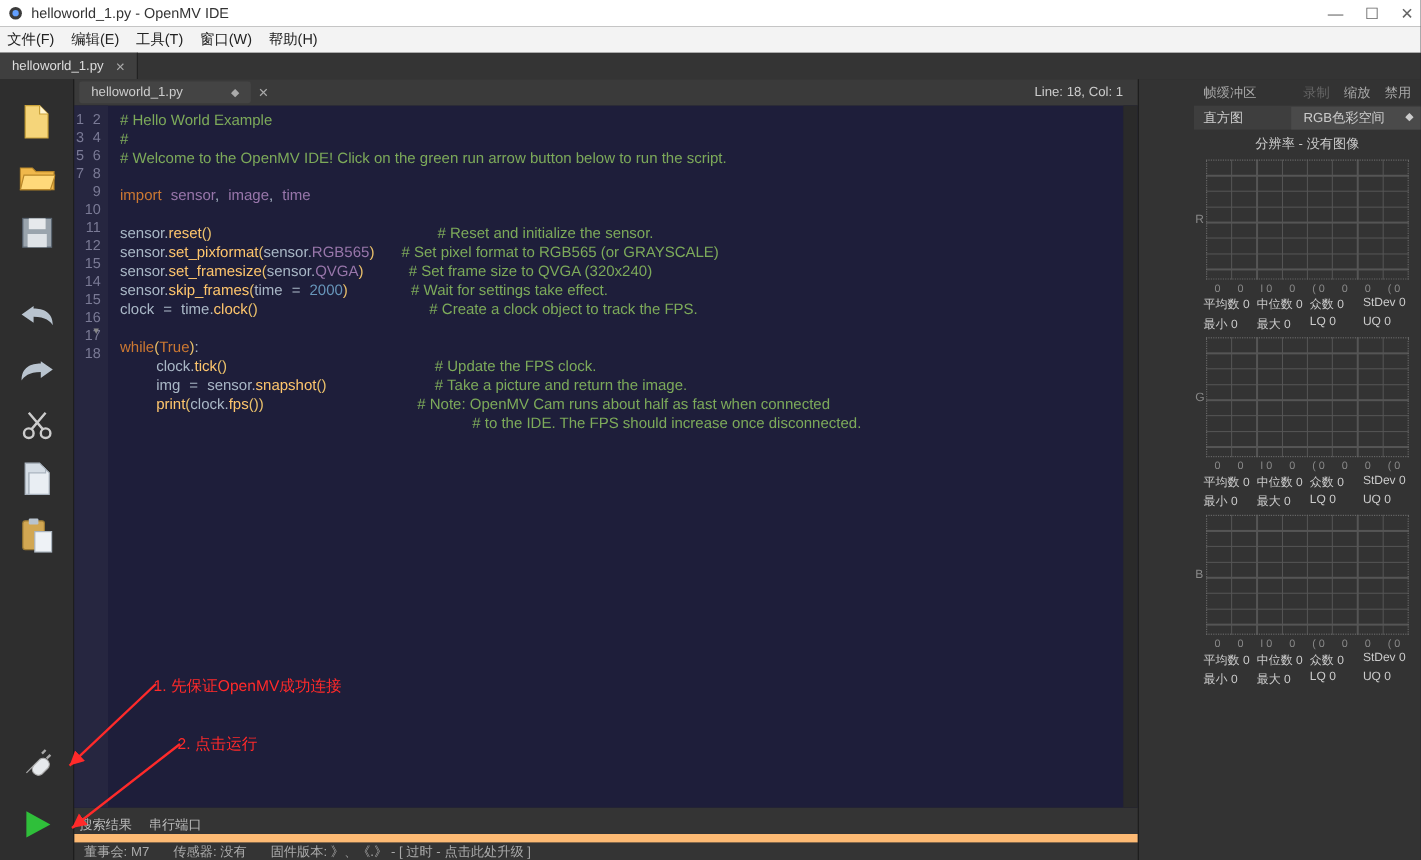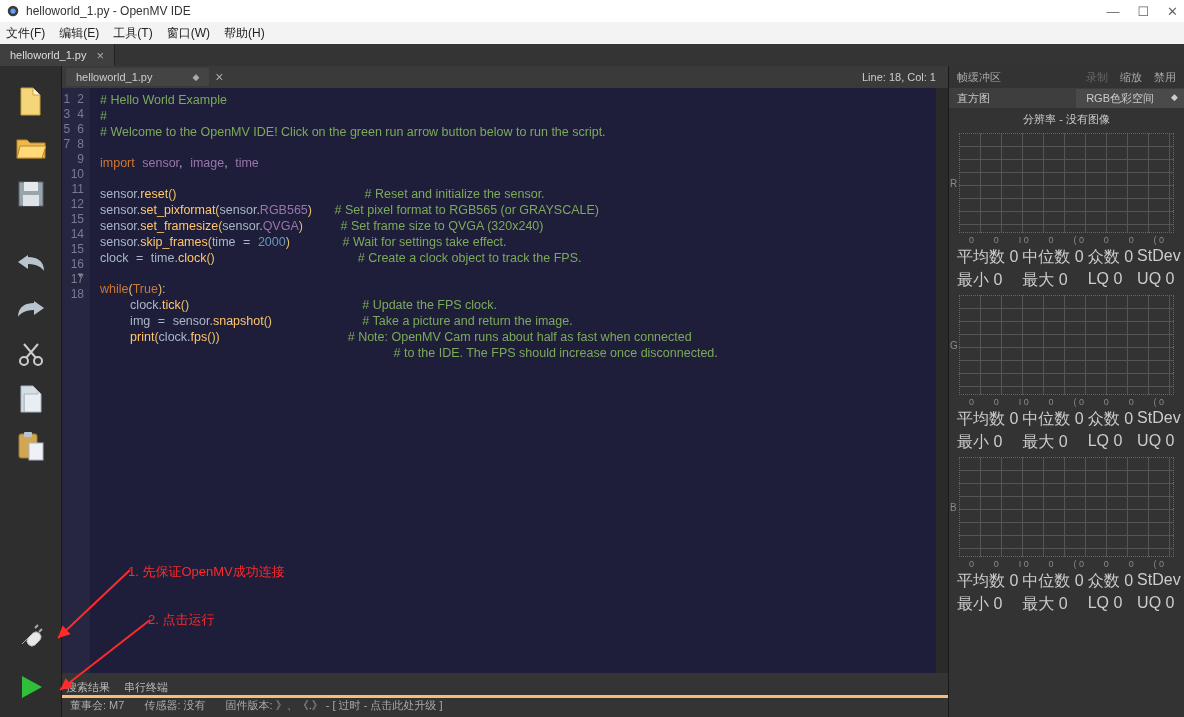--- a/index.html
+++ b/index.html
@@ -45,42 +45,42 @@
 .c-kw { color: #cc7832; text-align: right; }
 .c-id { color: #a9b7c6; }
 .c-fn { color: #ffc66d; }
 .c-op { color: #a9b7c6; }
 .c-paren { color: #e8bf6a; }
 .c-attr { color: #9876aa; }
 .c-num { color: #6897bb; }
 .c-const { color: #cc7832; }
 
 .bottom-tabs { height: 22px; background: #343434; color: #bbb; display: flex; align-items: flex-end; padding: 0 4px; gap: 14px; font-size: 11px; }
-.footer { height: 22px; background: #343434; color: #aaa; display:flex; align-items:flex-start; padding:0 8px; font-size: 11px; gap: 20px; border-top:3px solid #fdba74;}
+.footer { height: 22px; background: #343434; color: #aaa; display:flex; align-items:center; padding:0 8px; font-size: 11px; gap: 20px; border-top:7px solid #fdba74;}
 .footer .right { margin-left:auto; display:flex; gap:16px; }
 
 
-.rightpanel { width: 236px; background: #333; border-left: 1px solid #1a1a1a; display: flex; flex-direction: column; }
+.rightpanel { width: 236px; background: #333; border-left: 1px solid #1a1a1a; display: flex; flex-direction: column; padding-left: 46px; }
 .rp-hdr { height: 22px; display:flex; align-items:center; color:#aaa; font-size:11px; padding:0 8px; gap:12px;}
 .rp-hdr .title { }
 .rp-hdr .sp { margin-left:auto; }
 .rp-noimg { height: 130px; display:flex; align-items:center; justify-content:center; color:#888; font-size:20px; letter-spacing:4px; }
 .rp-histhdr { height:20px; background:#3e3e3e; display:flex; align-items:center; font-size:11px; color:#ccc; }
 .rp-histhdr .l { padding:0 8px; }
 .rp-histhdr .r { margin-left:auto; background:#4a4a4a; padding:2px 30px 2px 10px; position:relative; }
 .rp-histhdr .arr { position:absolute; right:6px; top:3px; font-size:9px; }
 .rp-res { text-align:center; font-size:11px; color:#ccc; padding:4px 0; }
 .histblock { }
 .histgraph { height:100px; margin:2px 10px; border:1px dotted #666; position:relative; background-image:
   repeating-linear-gradient(to right, transparent 0 20px, #555 20px 21px),
   repeating-linear-gradient(to bottom, transparent 0 12px, #555 12px 13px);
 }
 .histaxis { display:flex; justify-content:space-around; font-size:9px; color:#888; padding:0 10px;}
 .histaxis span { }
-.histstats { display:grid; grid-template-columns: repeat(4, 1fr); font-size:16px; color:#ccc; padding:2px 8px; gap:2px 4px;}
+.histstats { display:grid; grid-template-columns: repeat(4, 1fr); font-size:10px; color:#ccc; padding:2px 8px; gap:2px 4px;}
 .histstats span { white-space:nowrap; }
 
 
 .annot { position:absolute; color:#ff2a2a; font-size:13px; font-weight:500; pointer-events:none; }
 .arrow-svg { position:absolute; pointer-events:none; }
 
 .foldmark { position:absolute; left:-12px; color:#888; font-size:9px;}
 </style>
 </head>
 <body>
@@ -245,21 +245,21 @@
               </marker>
             </defs>
   <line x1="100" y1="12" x2="10" y2="82" stroke="#ff2a2a" stroke-width="2" marker-end="url(#ah2)"></line>
 </svg>
 </div>
       <div class="scrollbar-v"></div>
     </div>
 
     <div class="bottom-tabs">
       <span>搜索结果</span>
-      <span>串行终端</span>
+      <span>串行端口</span>
     </div>
     <div class="footer">
       <span>董事会:   M7</span>
       <span>传感器:  没有</span>
       <span>固件版本:  》、《.》 - [ 过时 - 点击此处升级 ]</span>
     </div>
   </div>
 
   <div class="rightpanel">
     <div class="rp-hdr">

